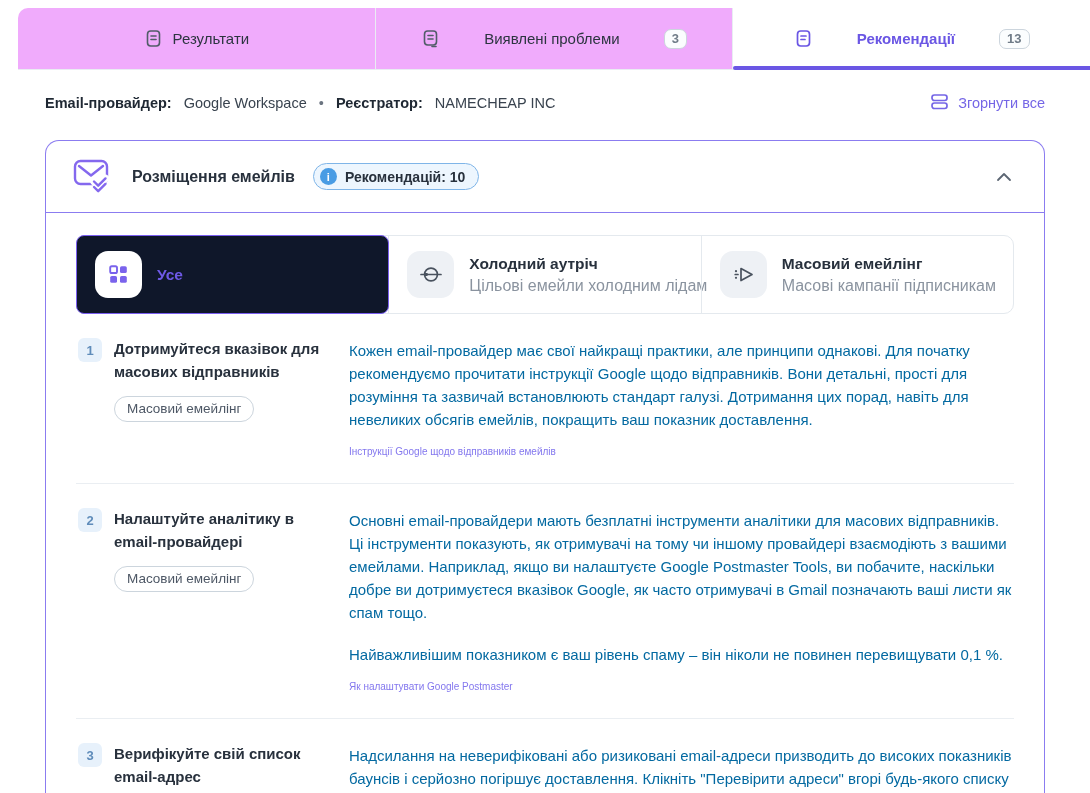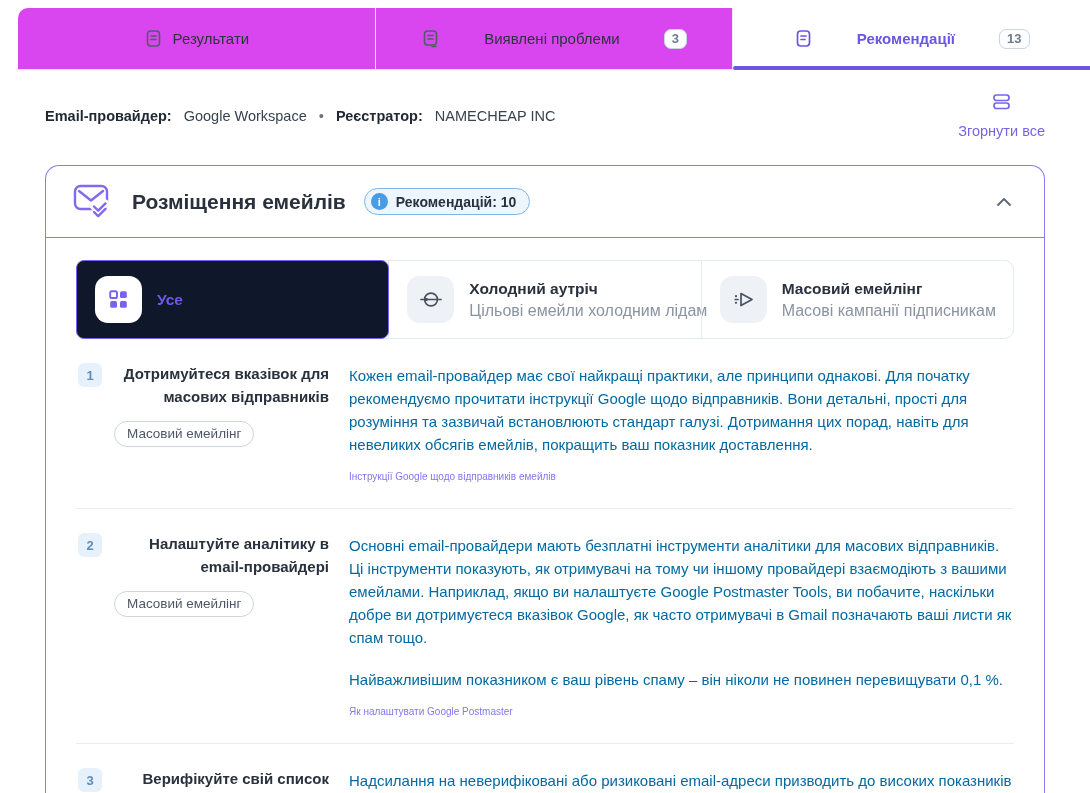--- a/index.html
+++ b/index.html
@@ -3,21 +3,21 @@
 <meta charset="utf-8">
 <style>
   * { box-sizing: border-box; }
   html,body { margin:0; padding:0; }
   body {
     width:1090px; height:793px; overflow:hidden; background:#fff;
     font-family:"Liberation Sans", sans-serif; color:#2c3440;
   }
   
   .topbar {
-    margin:8px 0 16px 18px; height:62px; background:#d946ef;
+    margin:8px 0 16px 18px; height:62px; background:#f0abfc;
     border-bottom:1px solid #e9edf2; border-top-left-radius:10px;
     display:flex;
   }
   .tab {
     flex:1 1 0; display:flex; align-items:center; justify-content:center; gap:10px;
     font-size:15px; font-weight:500; color:#2c3440; cursor:pointer; position:relative;
   }
   .tab + .tab { border-left:1px solid #e9edf2;gap:44px; }
   .tab.active { background:#fff; color:#6a56e4; font-weight:700; }
   .tab .underline { display:none; }
@@ -33,32 +33,32 @@
   
   .provider-row {
     margin:22px 45px 0; display:flex; align-items:center; justify-content:space-between;
     font-size:14.5px; color:#39434f;
   }
   .provider-info span { margin-right:8px; }
   .provider-info .b { font-weight:700; color:#1f2833; }
   .provider-info .dot { color:#6b7480; }
   .collapse-all {
     display:flex; gap:9px; align-items:center; color:#7566e6;
-    font-size:14.5px; font-weight:500; cursor:pointer;flex-direction:column;
+    font-size:14.5px; font-weight:500; cursor:pointer;
   }
   
   .card {
     margin:26px 45px 0; border:1px solid #8b7cf0; border-bottom:none;
     border-radius:14px 14px 0 0; height:900px;
   }
   .card-head {
     display:flex; align-items:center; padding:15px 26px;
     border-bottom:1px solid #8b7cf0;
   }
-  .card-title { font-size:21px; font-weight:700; color:#28313d; margin:0 0 0 22px; }
+  .card-title { font-size:16px; font-weight:700; color:#28313d; margin:0 0 0 22px; }
   .rec-badge {
     display:flex; align-items:center; gap:8px; margin-left:18px;
     border:1px solid #7fb5e8; background:#edf6fe; border-radius:15px;
     padding:4px 13px 4px 6px; font-size:14px; font-weight:600; color:#28313d;
   }
   .info-dot {
     width:17px; height:17px; border-radius:50%; background:#499ce4; color:#fff;
     font-size:11px; font-weight:700; font-style:normal;
     display:flex; align-items:center; justify-content:center;
   }
@@ -85,21 +85,21 @@
   .seg-sub { font-size:16px; color:#8a939f; margin-top:4px; white-space:nowrap; }
   
   .rec-item { display:flex; padding:24px 0; }
   .rec-item + .rec-item { border-top:1px solid #eaeef2; }
   .rec-left { width:273px; flex:none; position:relative; padding:0 20px 0 38px; }
   .num {
     position:absolute; left:2px; top:0; width:24px; height:24px; border-radius:6px;
     background:#e7f1fb; color:#5f8cba; font-size:13px; font-weight:700;
     display:flex; align-items:center; justify-content:center;
   }
-  .rec-title { font-size:15px; font-weight:700; color:#28313d; line-height:1.5;text-align:right; }
+  .rec-title { font-size:15px; font-weight:700; color:#28313d; line-height:1.5; }
   .tag {
     display:inline-block; margin-top:13px; border:1px solid #ccd5dd; border-radius:15px;
     padding:4px 12px 5px; font-size:13.5px; color:#4d5765; background:#fff;
   }
   .rec-right { flex:1 1 0; padding-top:1px; }
   .rec-right p { margin:0; font-size:15px; line-height:23px; color:#0369a1; }
   .rec-right p + p { margin-top:19px; }
   .link {
     display:inline-block; margin-top:15px; color:#8377ee; font-size:10px;
     cursor:pointer; text-decoration:none;

